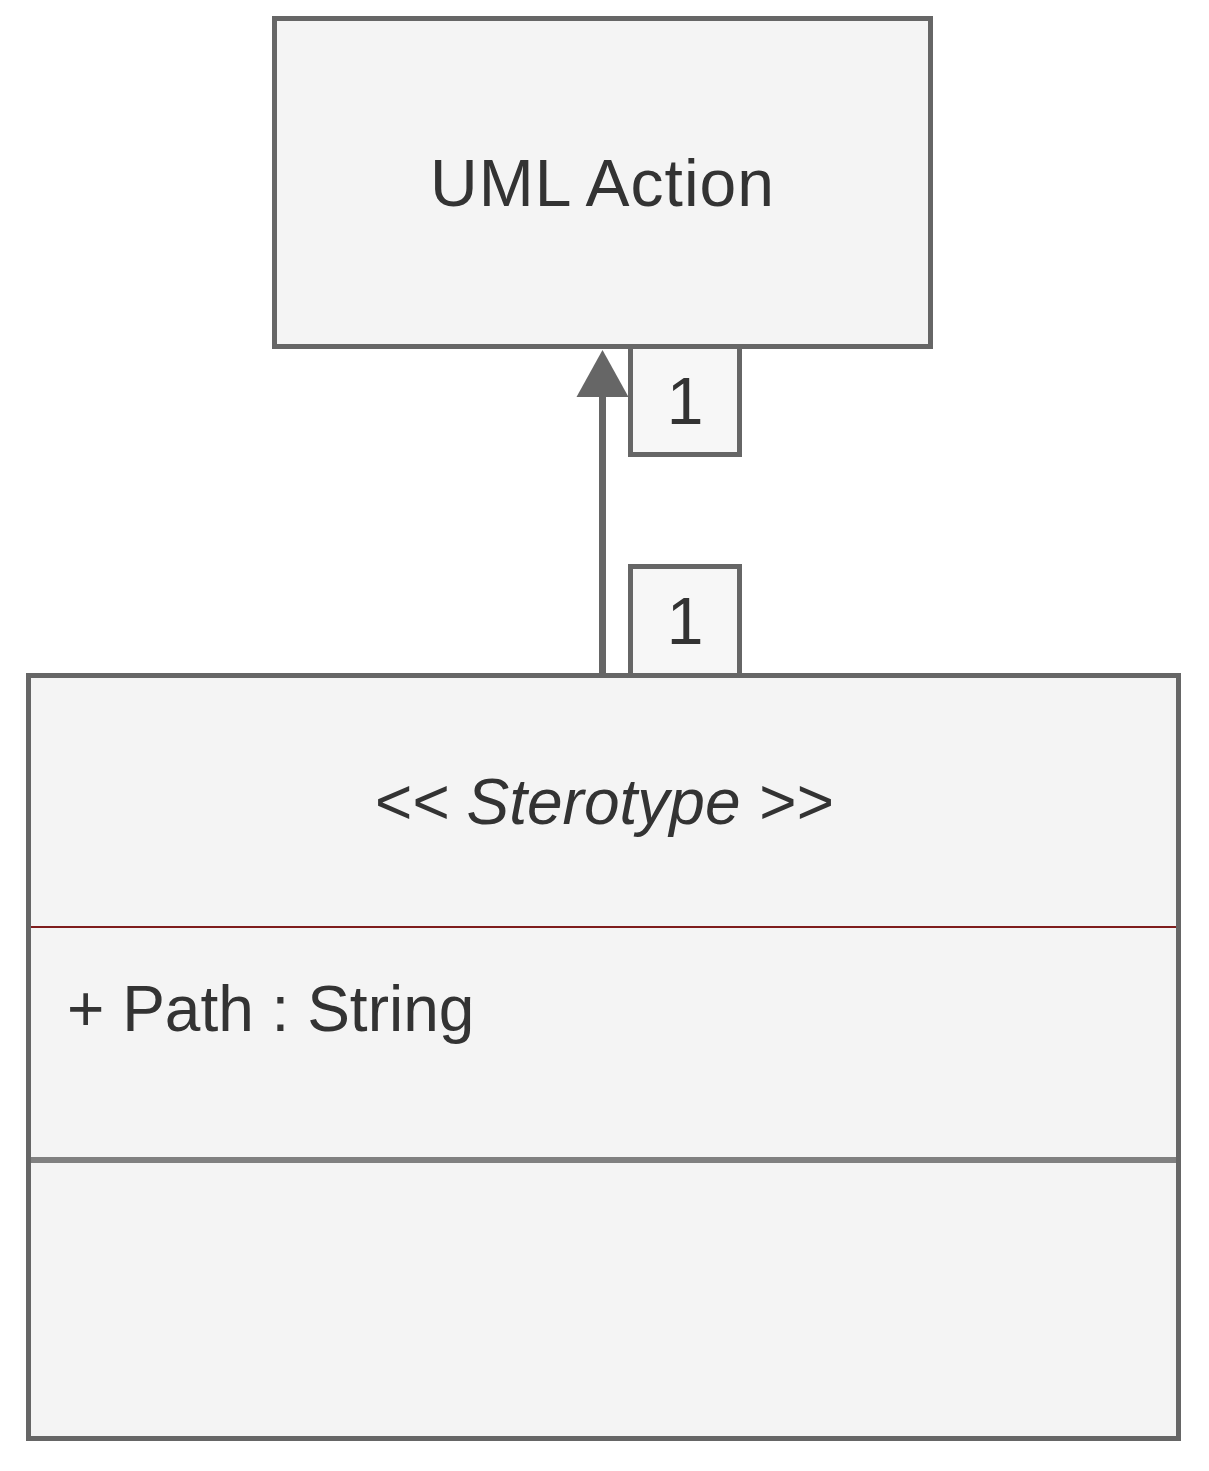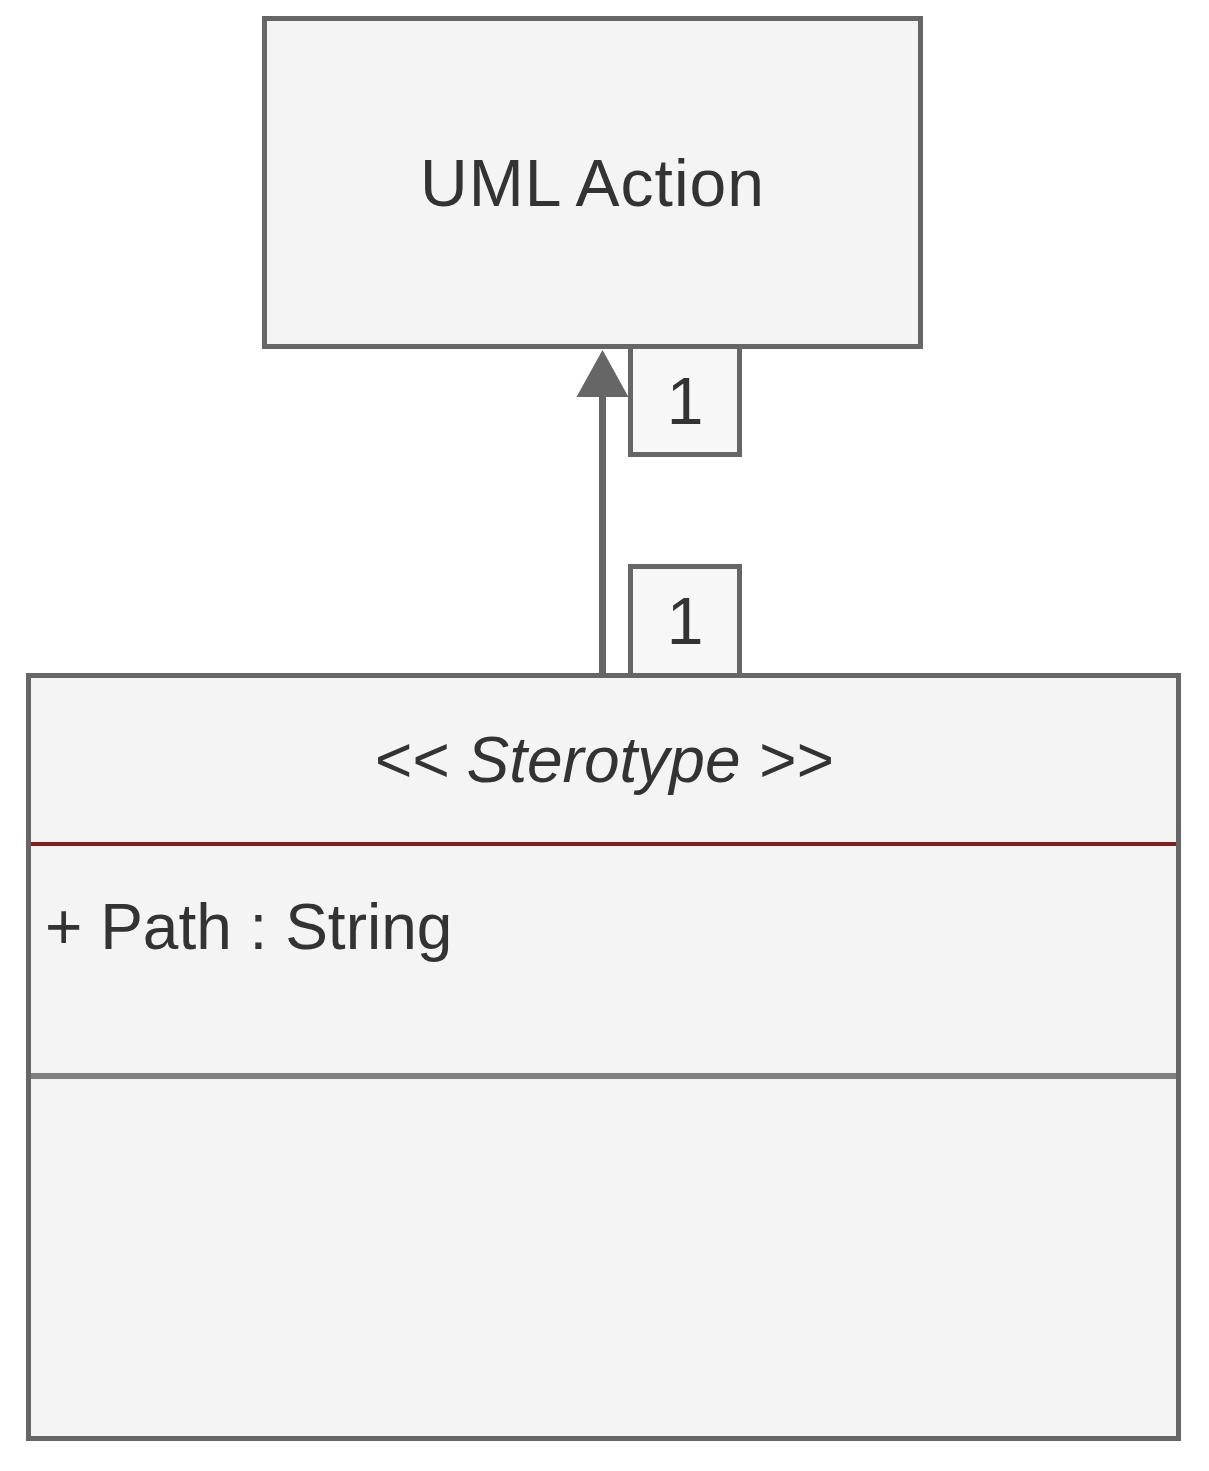--- a/index.html
+++ b/index.html
@@ -13,21 +13,21 @@
     width: 1209px;
     height: 1471px;
     background: #ffffff;
     overflow: hidden;
     color: #333333;
   }
 
   
   .uml-action-box {
     position: absolute;
-    left: 262px;
+    left: 272px;
     top: 16px;
     width: 661px;
     height: 333px;
     box-sizing: border-box;
     border: 5px solid #666666;
     background: #f4f4f4;
     display: flex;
     align-items: center;
     justify-content: center;
   }
@@ -78,40 +78,40 @@
     top: 673px;
     width: 1155px;
     height: 768px;
     box-sizing: border-box;
     border: 5px solid #666666;
     background: #f4f4f4;
     display: flex;
     flex-direction: column;
   }
   .compartment-header {
-    height: 164px;
+    height: 248px;
     flex: 0 0 auto;
     display: flex;
     flex-direction: column;
     align-items: center;
     justify-content: center;
     gap: 12px;
   }
   .stereotype-label,
   .class-name-label {
     font-style: italic;
     font-size: 64px;
     line-height: 1.1;
   }
   .compartment-attributes {
     height: 231px;
     flex: 0 0 auto;
     box-sizing: border-box;
-    border-top: 4px solid #7f1d1d;
-    padding: 44px 0 0 14px;
+    border-top: 2px solid #7f1d1d;
+    padding: 44px 0 0 36px;
     font-size: 64px;
   }
   .compartment-operations {
     flex: 1 1 auto;
     border-top: 6px solid #808080;
   }
 </style>
 </head>
 <body>
 

